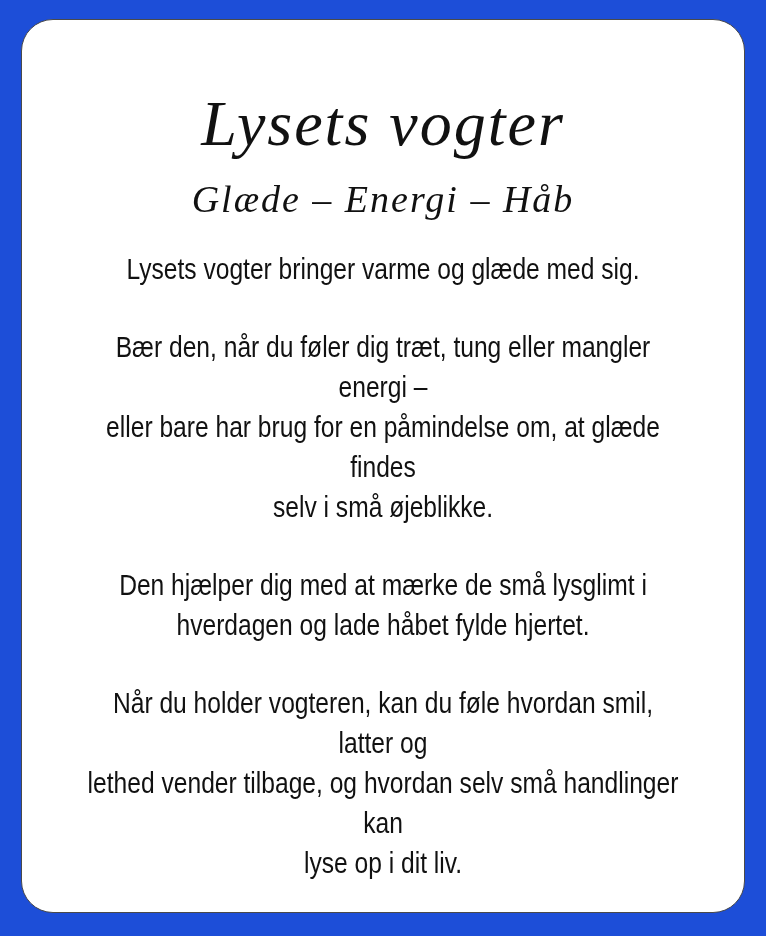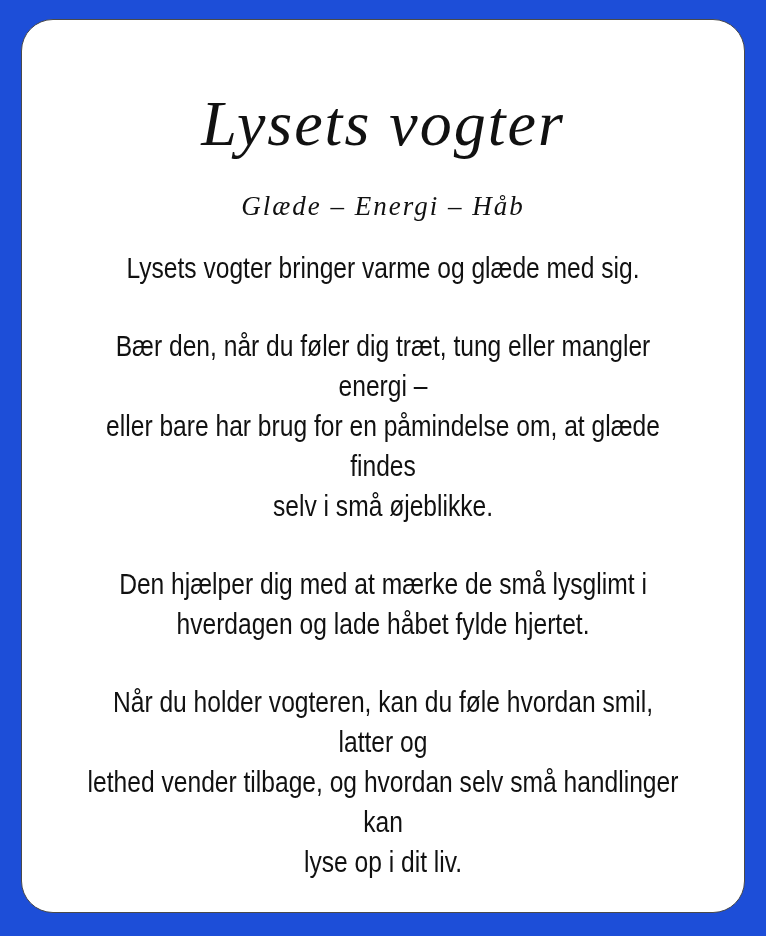--- a/index.html
+++ b/index.html
@@ -34,25 +34,25 @@
     margin-top: 62px;
     font-family: "Liberation Serif", serif;
     font-style: italic;
     font-weight: normal;
     font-size: 64px;
     line-height: 1.3;
     color: #111111;
     letter-spacing: 2px;
   }
   .subtitle {
-    margin-top: 24px;
+    margin-top: 10px;
     font-family: "Liberation Serif", serif;
     font-style: italic;
     font-weight: normal;
-    font-size: 27px;
+    font-size: 38px;
     line-height: 1.3;
     color: #111111;
     letter-spacing: 2px;
   }
   .body-text {
     margin-top: 24px;
   }
   .paragraph {
     font-size: 30px;
     line-height: 40px;

